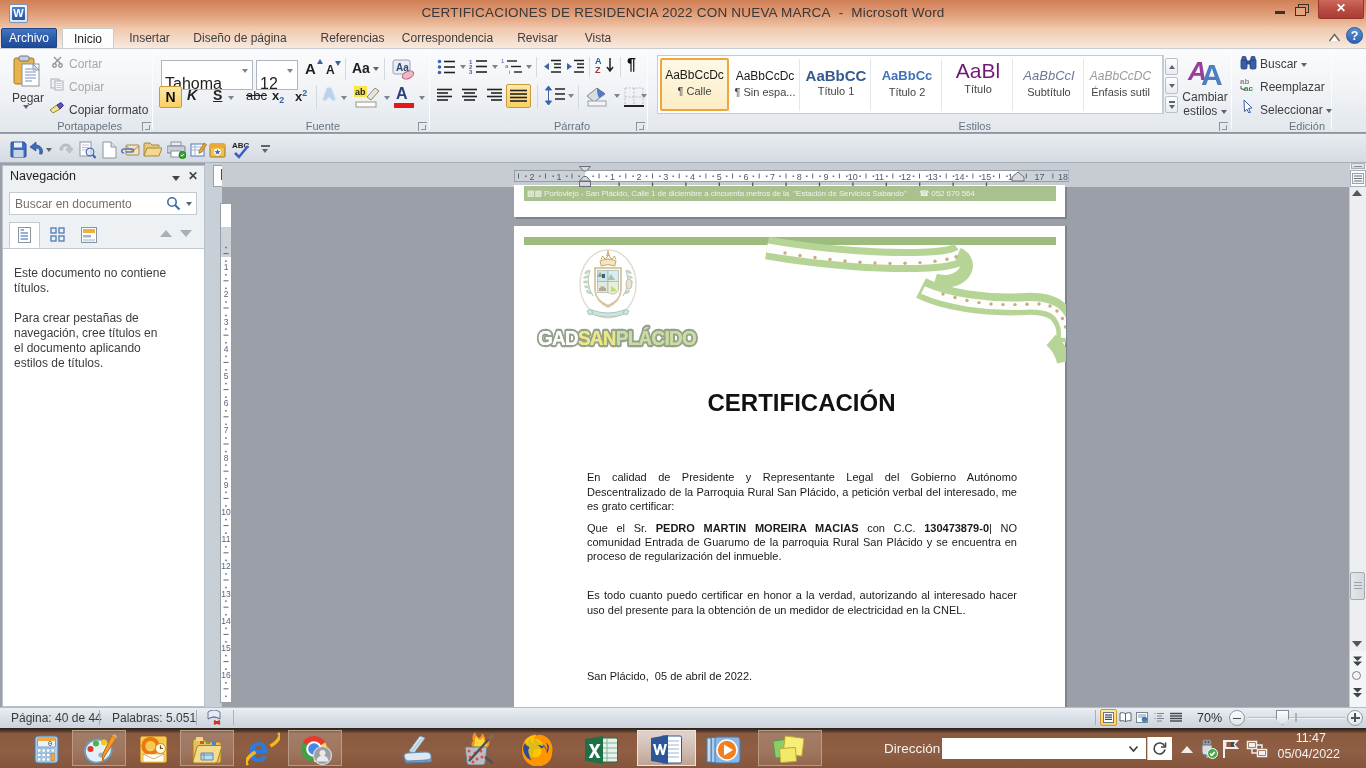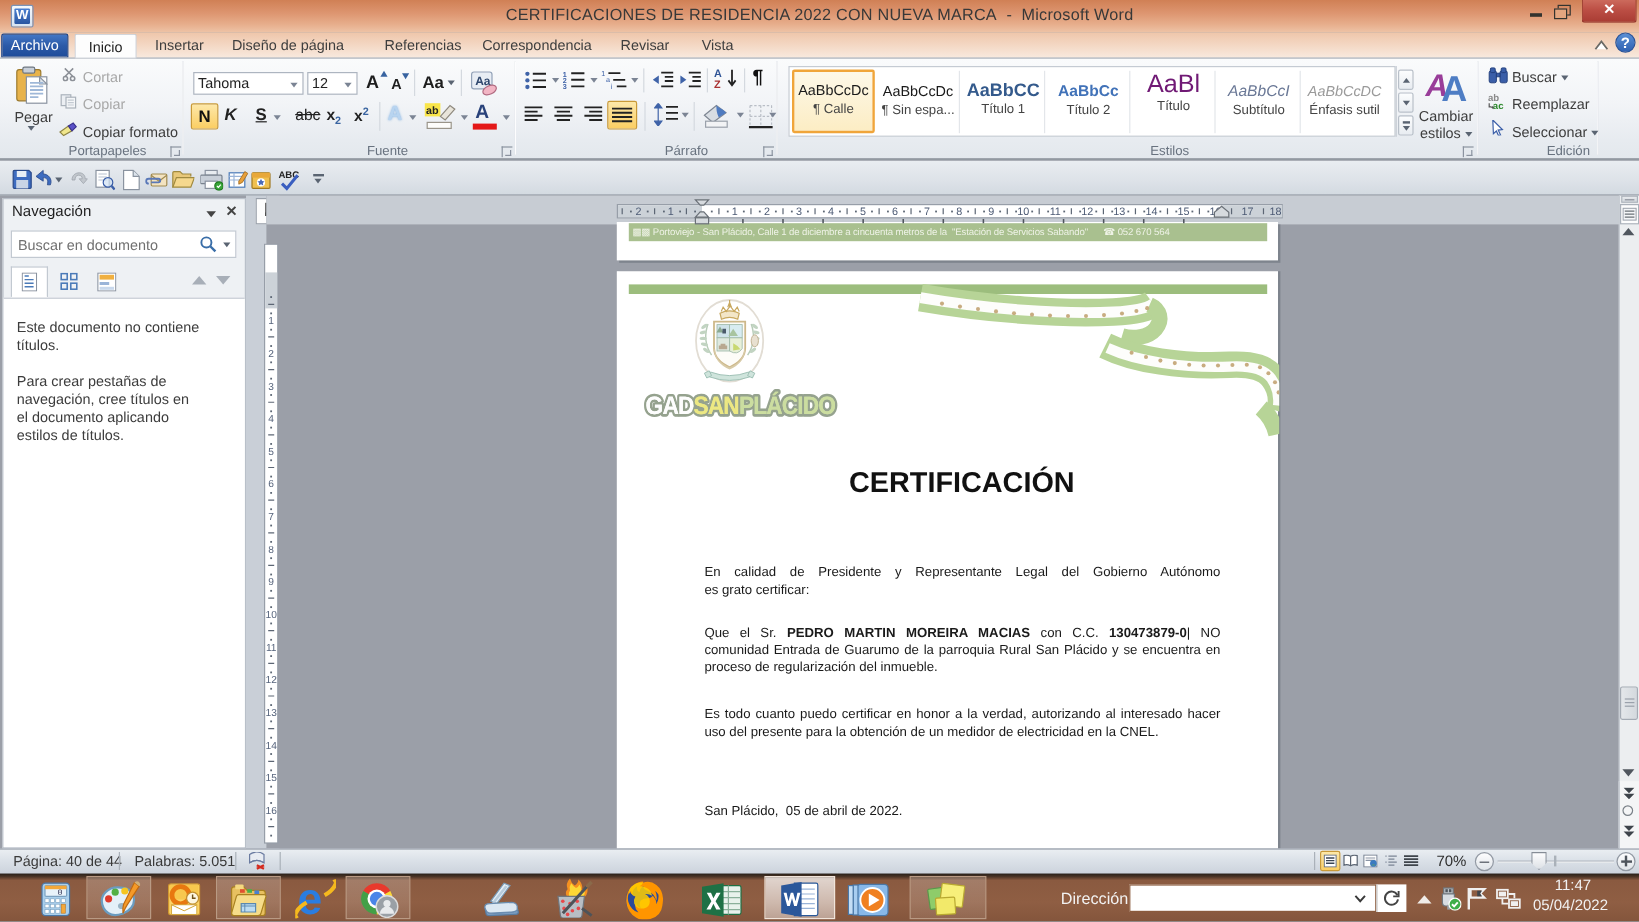--- a/index.html
+++ b/index.html
@@ -11,21 +11,21 @@
 .ribbon{left:0;top:48px;width:1366px;height:85px;background:linear-gradient(180deg,#fafbfc 0%,#f2f4f7 45%,#e7ebf0 82%,#e3e8ed 100%);border-top:1px solid #c8cdd4;border-bottom:1px solid #8e959e}
 .qat{left:0;top:134px;width:1366px;height:29px;background:linear-gradient(180deg,#e9edf1 0%,#dde2e8 60%,#d3dae1 100%);border-bottom:1px solid #aab1ba}
 .grpsep{top:51px;height:78px;width:1px;background:#c3c9d1;border-right:1px solid #fdfdfe}
 .grplabel{top:120px;height:12px;font-size:11px;color:#68727f;text-align:right}
 .launch{width:9px;height:9px;border-left:1px solid #8b93a0;border-top:1px solid #8b93a0;position:absolute}
 .launch:after{content:"";position:absolute;right:1px;bottom:1px;width:4px;height:4px;border-right:1.5px solid #8b93a0;border-bottom:1.5px solid #8b93a0}
 .tabtx{top:31px;height:16px;font-size:12px;color:#3e3e3e;text-align:center}
 .rbtx{font-size:11px;color:#3d3d3d;white-space:nowrap}
 .gray{color:#a8a8a8}
 .dd{display:inline-block;width:0;height:0;border-left:3px solid transparent;border-right:3px solid transparent;border-top:4px solid #5a6472;vertical-align:middle}
-.combo{background:#fff;border:1px solid #adb5c0;font-size:12px;color:#222;padding:1px 3px}
+.combo{background:#fff;border:1px solid #adb5c0;font-size:16px;color:#222;padding:14px 3px}
 .sep2{top:57px;height:52px;width:1px;background:#d4d9df}
 .chip{top:59px;width:69px;height:52px;border-right:1px solid #e3e6ea;text-align:center}
 .chipl{font-size:11px;color:#444;margin-top:3px}
 .navpane{left:2px;top:165px;width:203px;height:542px;background:#eef1f4;border:1px solid #b9c0c9}
 .vruler{left:205px;top:163px;width:28px;height:544px;background:#c9cfd7}
 .docarea{left:222px;top:163px;width:1127px;height:544px;background:#9B9FA8}
 .scroll{left:1349px;top:163px;width:17px;height:544px;background:#eceef0}
 .statusbar{left:0;top:707px;width:1366px;height:21px;background:linear-gradient(180deg,#eaeef2 0%,#dbe1e8 45%,#ccd3dc 100%);border-top:1px solid #b3bac3}
 .taskbar{left:0;top:728px;width:1366px;height:40px;background:linear-gradient(180deg,#272019 0%,#493325 6%,#8a5a40 14%,#8f5e43 60%,#84553c 100%)}
 .tbtn{top:730px;height:36px;border:1px solid #b99a84;background:linear-gradient(180deg,rgba(255,255,255,.22),rgba(255,255,255,.10))}
@@ -530,20 +530,21 @@
   <path d="M13 61 l-4 2 2 4 4 -2 z M47 61 l4 2 -2 4 -4 -2 z" fill="#cfe4dc" stroke="#9dbfb4" stroke-width="0.8"></path>
 </svg>
 
 <svg class="a" style="left:534px;top:320px" width="170" height="34" viewBox="0 0 170 34">
 <text x="4" y="25" font-family="Liberation Sans" font-weight="bold" font-size="21" letter-spacing="-0.8" textLength="158" lengthAdjust="spacingAndGlyphs" paint-order="stroke" stroke="#95a28e" stroke-width="4.4" stroke-linejoin="round"><tspan fill="#fdfdfd">GAD</tspan><tspan fill="#ece883">SAN</tspan><tspan fill="#cbdda0">PLÁCIDO</tspan></text>
 <text x="4" y="25" font-family="Liberation Sans" font-weight="bold" font-size="21" letter-spacing="-0.8" textLength="158" lengthAdjust="spacingAndGlyphs"><tspan fill="#fdfdfd">GAD</tspan><tspan fill="#ece883">SAN</tspan><tspan fill="#cbdda0">PLÁCIDO</tspan></text>
 </svg>
 <div class="a" style="left:587px;top:389px;width:429px;text-align:center;font-size:24px;font-weight:bold;letter-spacing:0px;color:#111">CERTIFICACIÓN</div>
 <div class="a" style="left:587px;top:470px;width:430px;font-size:11px;color:#1a1a1a;line-height:14.5px">
 <div style="text-align:justify;text-align-last:justify">En calidad de Presidente y Representante Legal del Gobierno Autónomo</div>
+<div style="text-align:justify;text-align-last:justify">Descentralizado de la Parroquia Rural San Plácido, a petición verbal del interesado, me</div>
 <div>es grato certificar:</div>
 </div>
 <div class="a" style="left:587px;top:521px;width:430px;font-size:11px;color:#1a1a1a;line-height:14.2px">
 <div style="text-align:justify;text-align-last:justify">Que el Sr. <b>PEDRO MARTIN MOREIRA MACIAS</b> con C.C. <b>130473879-0</b>| NO</div>
 <div style="text-align:justify;text-align-last:justify">comunidad Entrada de Guarumo de la parroquia Rural San Plácido y se encuentra en</div>
 <div>proceso de regularización del inmueble.</div>
 </div>
 <div class="a" style="left:587px;top:588px;width:430px;font-size:11px;color:#1a1a1a;line-height:14.5px">
 <div style="text-align:justify;text-align-last:justify">Es todo cuanto puedo certificar en honor a la verdad, autorizando al interesado hacer</div>
 <div>uso del presente para la obtención de un medidor de electricidad en la CNEL.</div>

